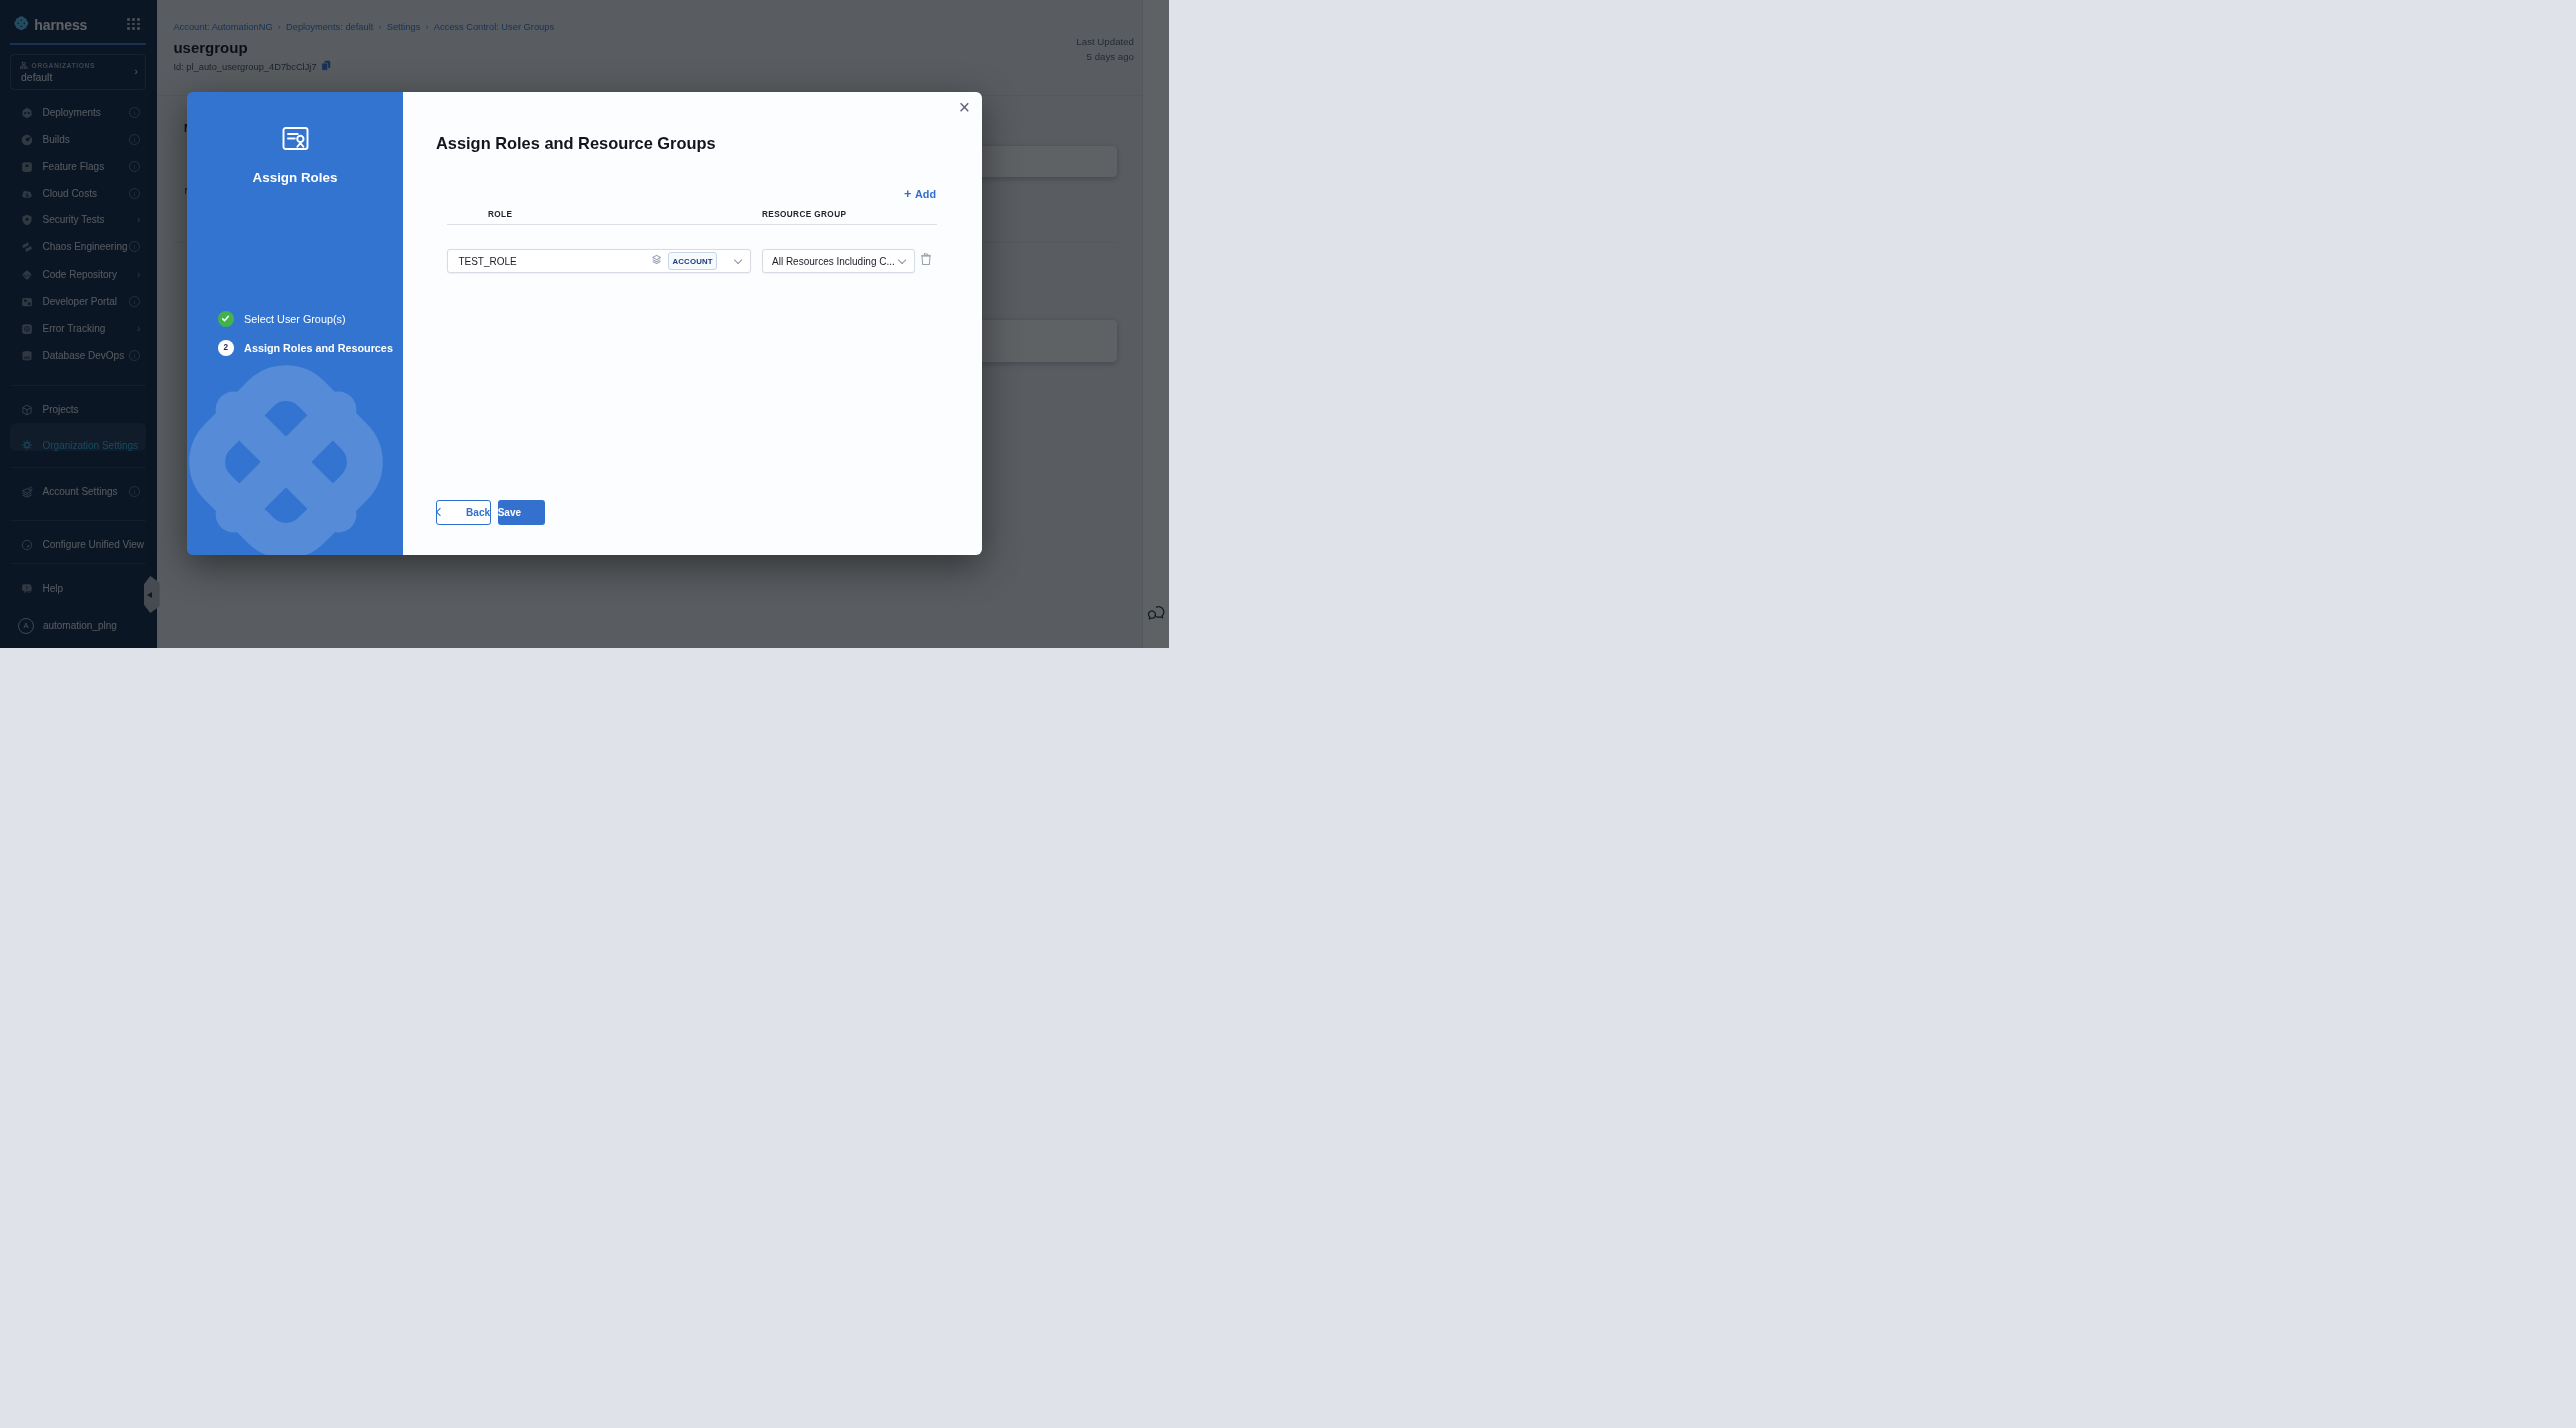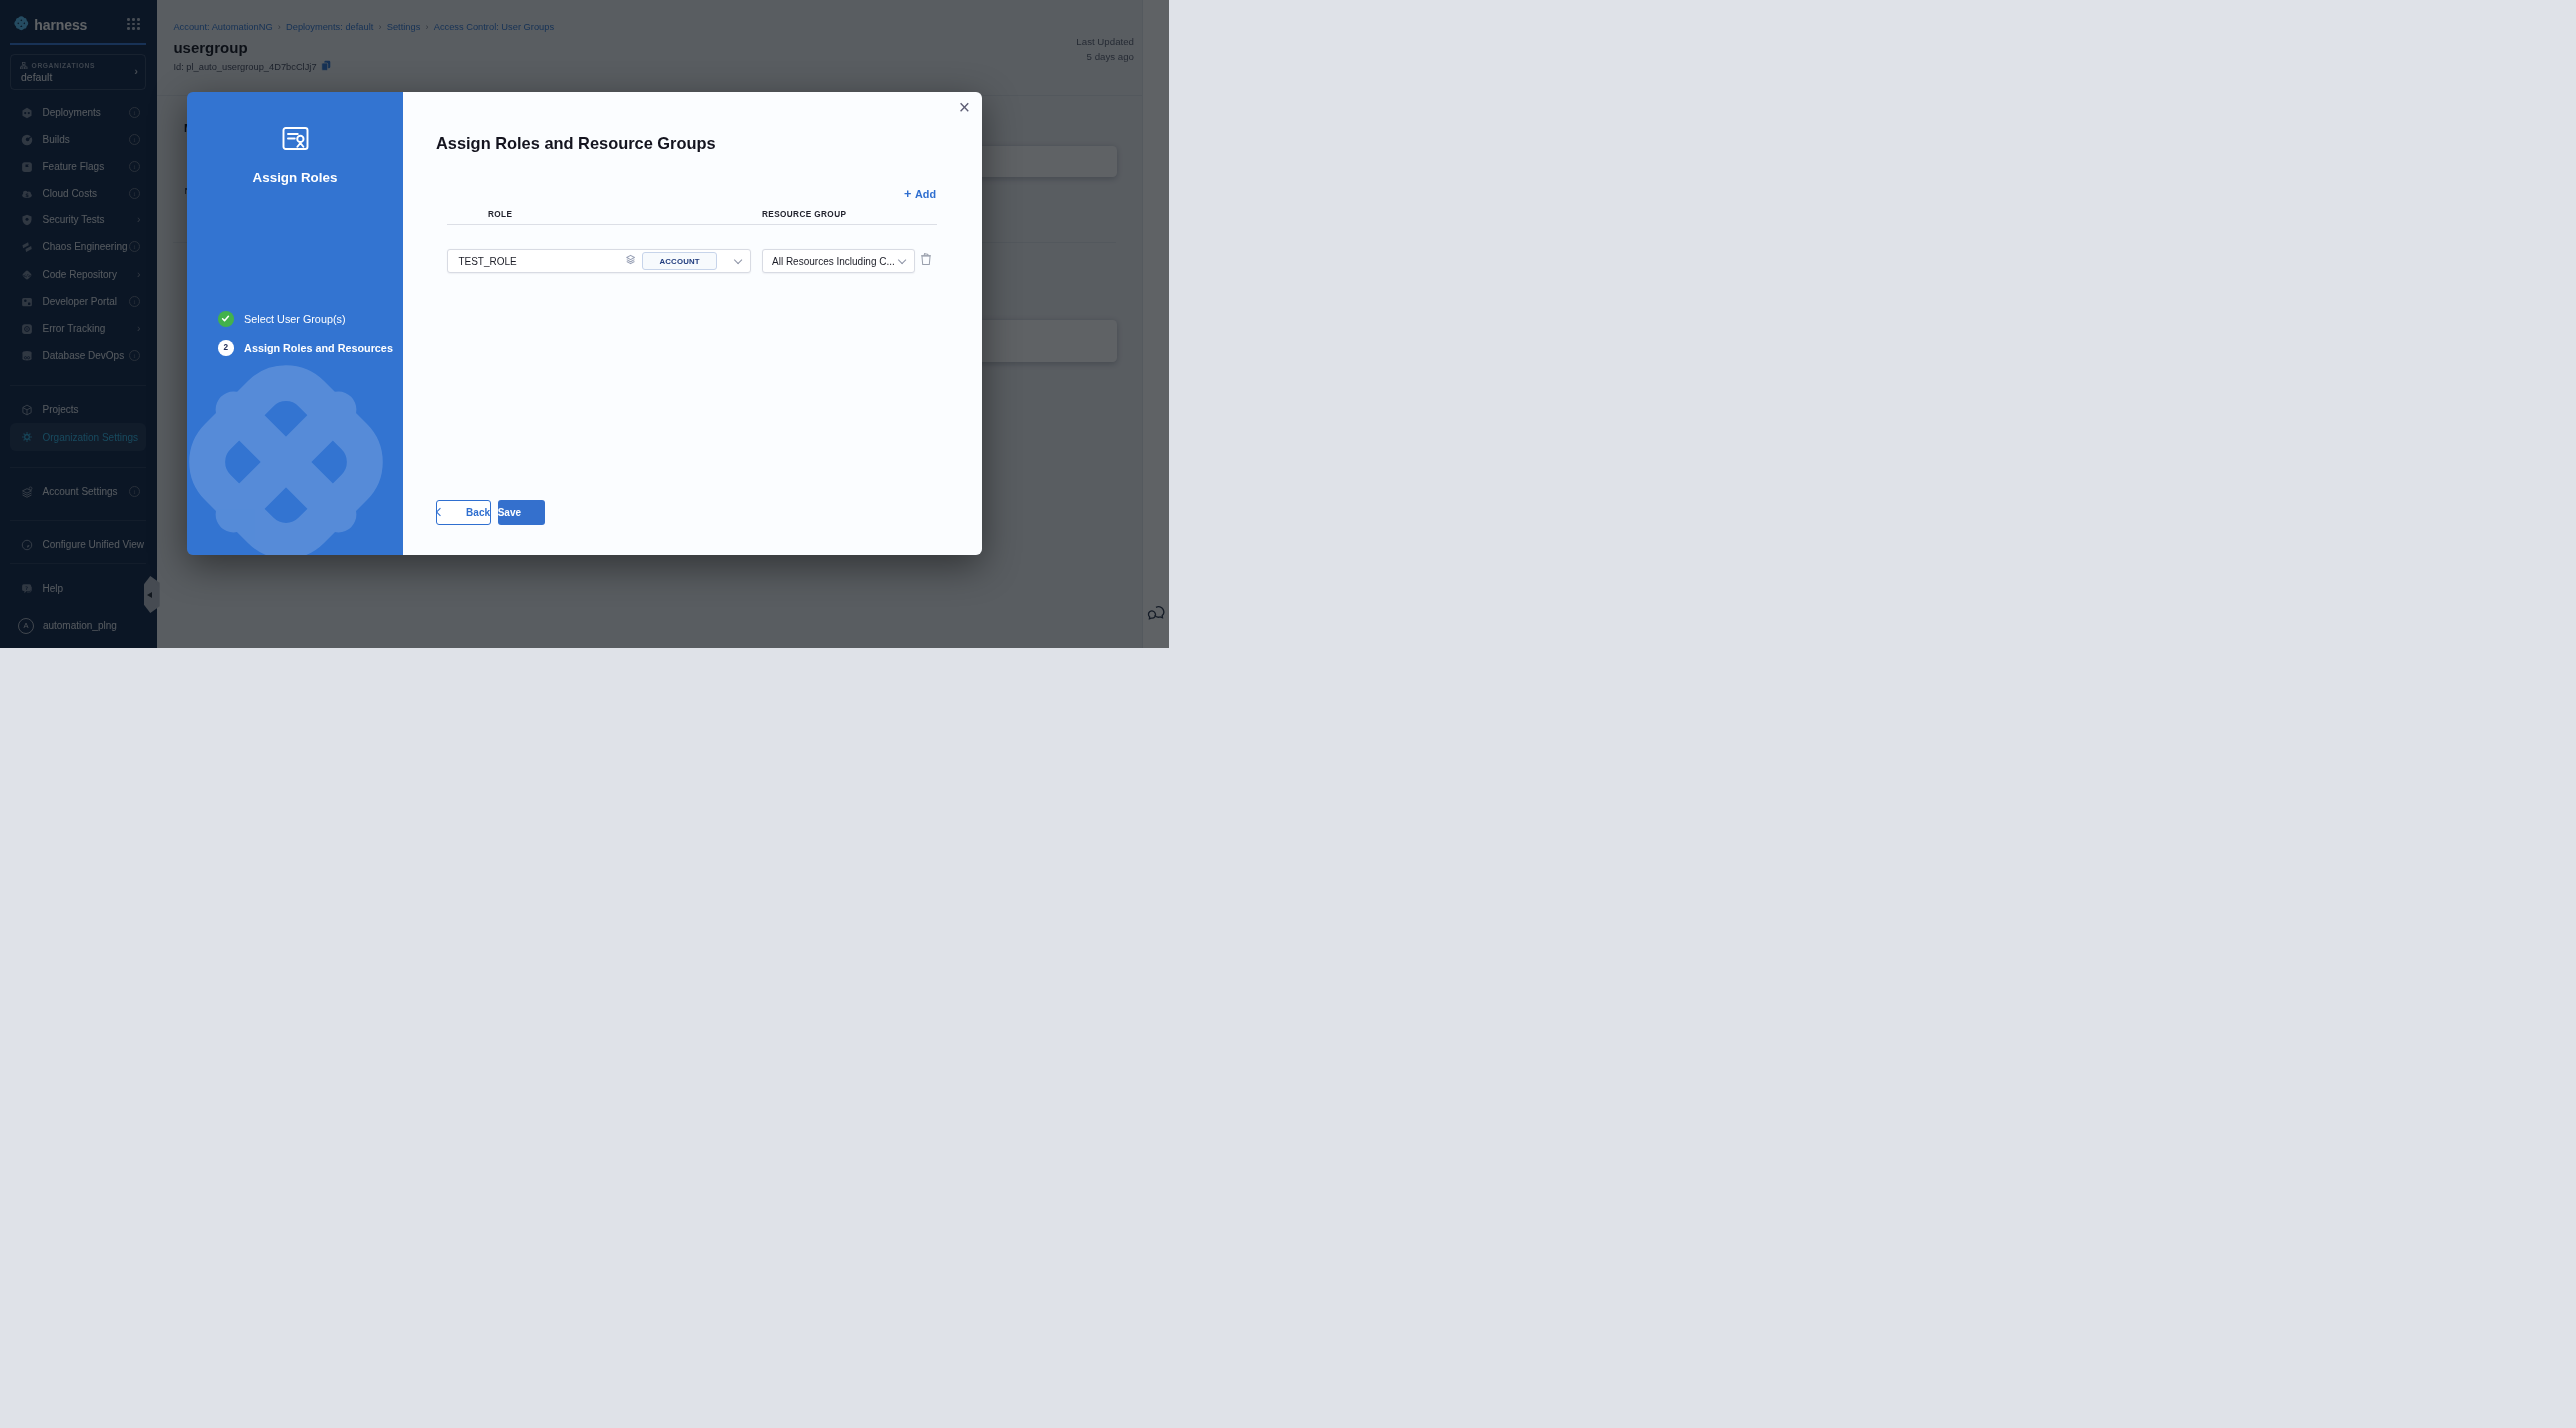--- a/index.html
+++ b/index.html
@@ -26,21 +26,21 @@
   .grid-icon i{width:2.5px;height:2.5px;border-radius:50%;background:#b6bfcc;}
   .brand-rule{position:absolute;left:10.4px;top:43px;width:136px;height:1.5px;background:#2f72d2;}
   .org-box{position:absolute;left:10.4px;top:54px;width:134px;height:34px;border:0.7px solid rgba(255,255,255,.16);border-radius:4.5px;cursor:pointer;}
   .org-label{position:absolute;left:9px;top:6.7px;display:flex;gap:3.7px;align-items:center;font-size:6.7px;letter-spacing:0.6px;color:#9aa6b8;font-weight:bold;}
   .org-value{position:absolute;left:9.7px;top:17px;font-size:10.4px;color:#eef1f5;}
   .org-chev{position:absolute;right:7.5px;top:10.4px;color:#aeb7c6;font-size:11.2px;font-weight:bold;}
   .sb-item{position:absolute;left:10.4px;width:136px;height:27px;display:flex;align-items:center;cursor:pointer;color:#dfe4ea;font-size:10px;}
   .sb-item .ic{width:12px;height:12px;margin-left:10.4px;flex:0 0 12px;display:flex;align-items:center;}
   .sb-item .lb{margin-left:9.7px;flex:1;white-space:nowrap;}
   .sb-item .trail{margin-right:6px;}
-  .sb-item.active{background:rgba(255,255,255,.08);border-radius:6px;height:28px;color:#2cb6e8;}
+  .sb-item.active{background:rgba(255,255,255,.08);border-radius:6px;height:28px;color:#2cb6e8;align-items:flex-end;}
   .info-i{display:inline-flex;align-items:center;justify-content:center;width:9.7px;height:9.7px;border:0.7px solid #5f6b7d;border-radius:50%;color:#5f6b7d;font-size:6.7px;font-family:"Liberation Serif",serif;}
   .chev{color:#7c8799;font-size:10.4px;}
   .sb-divider{position:absolute;left:10.4px;width:136px;height:0.7px;background:rgba(255,255,255,.10);}
   .avatar{width:14px;height:14px;border:1.1px solid #a9b0bd;border-radius:50%;display:flex;align-items:center;justify-content:center;font-size:7.5px;color:#c6ccd6;margin-left:7.5px;}
   .collapse-handle{position:absolute;left:144px;top:576px;width:15.7px;height:37px;background:#b6bdc8;clip-path:polygon(40% 0,100% 18%,100% 82%,40% 100%,0 78%,0 22%);cursor:pointer;display:flex;align-items:center;}
   .collapse-handle b{width:0;height:0;border-right:5.2px solid #1f2733;border-top:3.7px solid transparent;border-bottom:3.7px solid transparent;margin-left:3px;}
   
   #overlay{position:absolute;inset:0;background:rgba(12,16,22,.66);z-index:50;}
   
   #modal{position:absolute;left:187px;top:92px;width:795px;height:463px;border-radius:6px;overflow:hidden;display:flex;z-index:60;box-shadow:0 10.4px 37px rgba(0,0,0,.45);}
@@ -55,21 +55,21 @@
   .step.active2 .slb{font-weight:bold;}
   .sheet{position:relative;flex:1;background:#fbfdff;}
   .m-close{position:absolute;top:6px;right:12px;font-size:19.4px;font-weight:300;color:#5e5e75;cursor:pointer;line-height:1;}
   .m-title{position:absolute;left:33px;top:42px;font-size:16.4px;font-weight:bold;color:#14141f;}
   .m-add{position:absolute;top:95px;right:46px;display:flex;align-items:center;gap:3.7px;color:#2f6fd0;font-weight:bold;font-size:10.8px;cursor:pointer;}
   .m-add .plus{font-size:12.7px;font-weight:bold;}
   .col-h{position:absolute;top:118px;font-size:8.2px;font-weight:bold;letter-spacing:0.4px;color:#22232e;}
   .hdr-rule{position:absolute;left:44px;top:132px;width:490px;height:0.7px;background:#dcdfe6;}
   .sel{position:absolute;top:157px;height:24px;background:#fff;border:0.7px solid #d8dbe3;border-radius:3px;box-shadow:0 0.7px 1.5px rgba(30,40,60,.06);display:flex;align-items:center;font-size:10px;color:#1c1d27;cursor:pointer;box-sizing:border-box;}
   .chev-dn{width:5.2px;height:5.2px;border-right:1.2px solid #8e94a6;border-bottom:1.2px solid #8e94a6;transform:rotate(45deg) translate(-0.7px,-0.7px);flex:0 0 5.2px;}
-  .scope-badge{display:flex;align-items:center;height:15.7px;padding:0 16px;border:0.7px solid #c7d4ea;border-radius:3px;background:#f7fafd;color:#1f3b7d;font-size:7.8px;font-weight:bold;letter-spacing:0.2px;}
+  .scope-badge{display:flex;align-items:center;height:15.7px;padding:0 3px;border:0.7px solid #c7d4ea;border-radius:3px;background:#f7fafd;color:#1f3b7d;font-size:7.8px;font-weight:bold;letter-spacing:0.2px;}
   .trash{position:absolute;left:517px;top:160px;cursor:pointer;}
   .btn-row{position:absolute;left:33px;top:408px;display:flex;gap:6.7px;}
   .btn{height:25px;border-radius:3px;display:flex;align-items:center;justify-content:space-between;font-size:10px;font-weight:bold;cursor:pointer;box-sizing:border-box;}
   .btn.back{width:55px;border:1.1px solid #2f6fd0;color:#2f6fd0;background:#fff;gap:4.5px;}
   .btn.back .lchev{width:5.2px;height:5.2px;border-left:1.5px solid #2f6fd0;border-bottom:1.5px solid #2f6fd0;transform:rotate(45deg);margin-top:0px;}
   .btn.save{width:47px;background:#3470cd;color:#fff;border:none;}
 </style>
 </head>
 <body>
 

